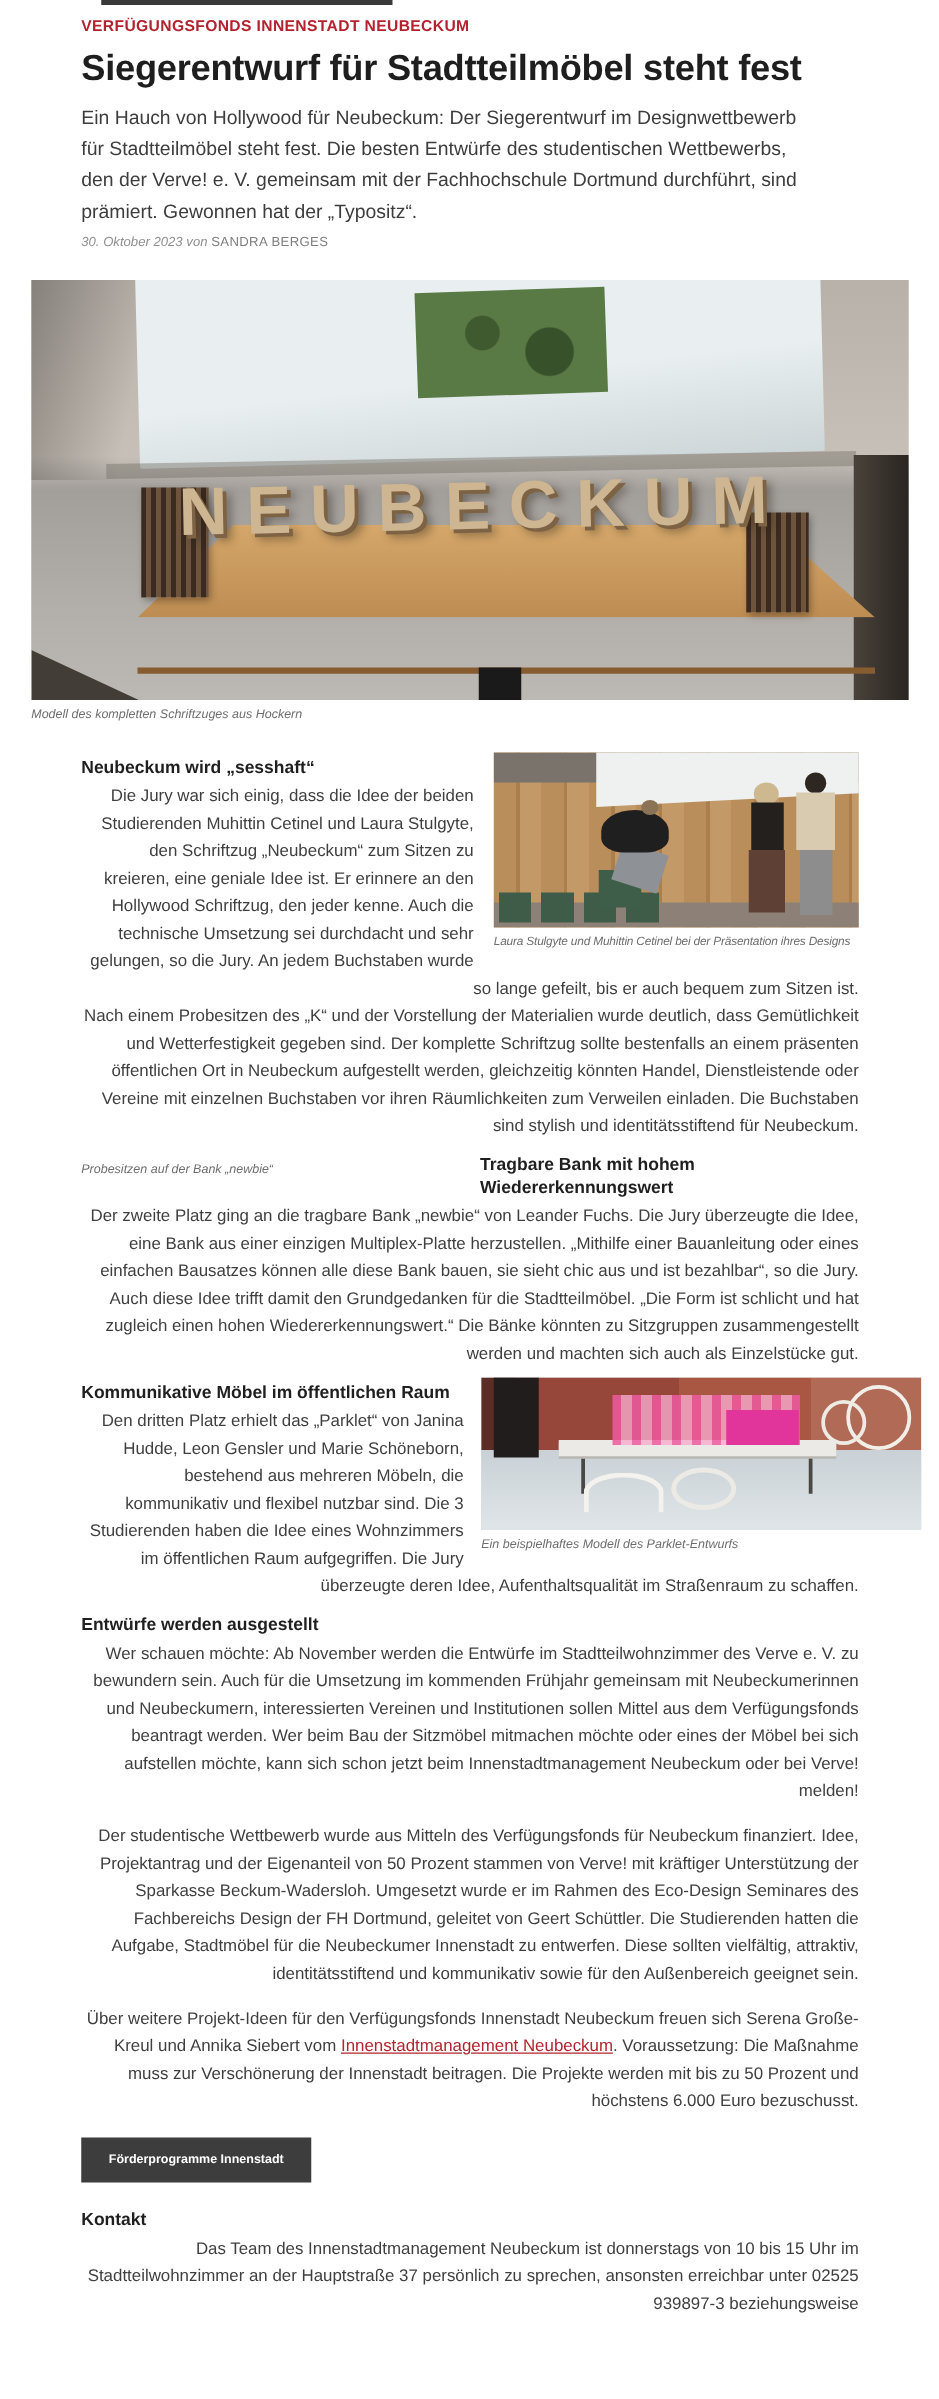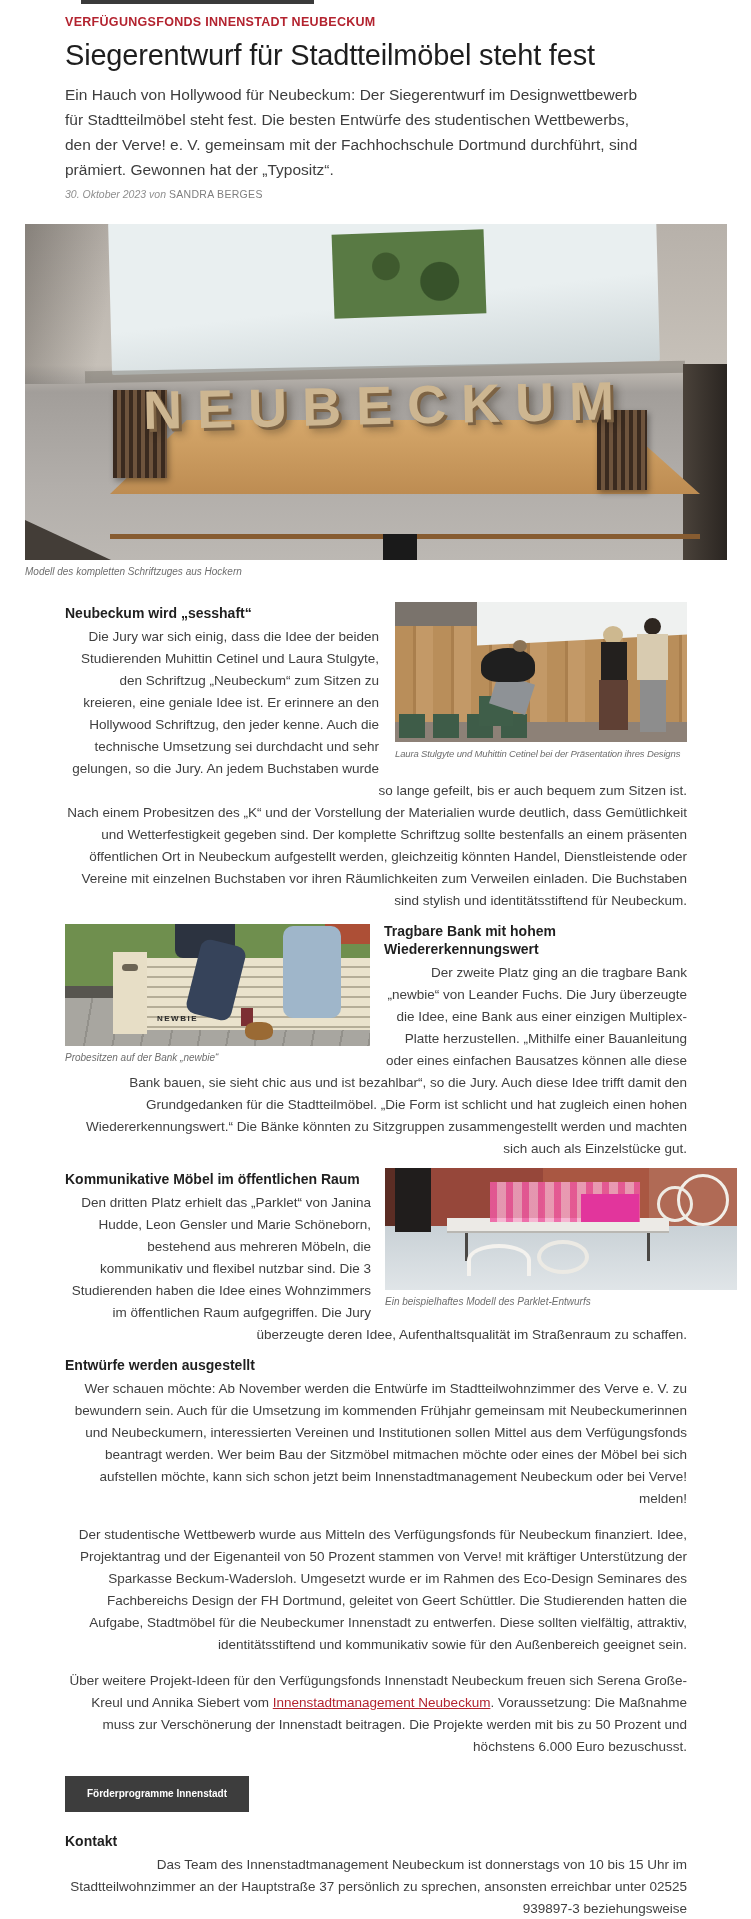--- a/index.html
+++ b/index.html
@@ -1,21 +1,21 @@
 <!DOCTYPE html>
 <html lang="de"><head>
 <meta charset="utf-8">
 <style>
   html,body{margin:0;padding:0;background:#fff;}
   .page{position:relative;width:751px;height:1919px;overflow:hidden;background:#fff;
         font-family:"Liberation Sans",sans-serif;color:#3f3f3f;}
   .top-strip{position:absolute;left:81px;top:0;width:233px;height:4px;background:#3a3a3a;}
   .content{padding:12px 64px 0 65px;}
   .kicker{font-size:12.5px;font-weight:bold;color:#b3232f;letter-spacing:.3px;line-height:15px;text-decoration:none;display:inline-block;}
-  .title{margin:7px 0 0;font-size:29px;line-height:36px;font-weight:normal;color:#1e1e1e;letter-spacing:-.2px;}
+  .title{margin:7px 0 0;font-size:29px;line-height:36px;font-weight:bold;color:#1e1e1e;letter-spacing:-.2px;}
   .lead{margin:9px 0 0;font-size:15.5px;line-height:25px;color:#3d3d3d;max-width:592px;hyphens:auto;}
   .byline{margin:5px 0 0;font-size:10.5px;color:#8f8f8f;line-height:14px;}
   .byline .date,.byline .von{font-style:italic;}
   .byline .author{color:#7e7e7e;letter-spacing:.3px;}
 
   figure{margin:0;padding:0;}
   .cap{font-size:10px;font-style:italic;color:#6e6e6e;line-height:13px;margin-top:5px;white-space:nowrap;}
   .photo{position:relative;overflow:hidden;background:#bbb;}
   .ph{position:absolute;}
 
@@ -159,34 +159,20 @@
           <figcaption class="cap">Laura Stulgyte und Muhittin Cetinel bei der Präsentation ihres Designs</figcaption>
         </figure>
         <h2>Neubeckum wird „sesshaft“</h2>
         <p>Die Jury war sich einig, dass die Idee der beiden Studierenden Muhittin Cetinel und Laura Stulgyte, den Schriftzug „Neubeckum“ zum Sitzen zu kreieren, eine geniale Idee ist. Er erinnere an den Hollywood Schriftzug, den jeder kenne. Auch die technische Umsetzung sei durchdacht und sehr gelungen, so die Jury. An jedem Buchstaben wurde so lange gefeilt, bis er auch bequem zum Sitzen ist.</p>
         <p>Nach einem Probesitzen des „K“ und der Vorstellung der Materialien wurde deutlich, dass Gemütlichkeit und Wetterfestigkeit gegeben sind. Der komplette Schriftzug sollte bestenfalls an einem präsenten öffentlichen Ort in Neubeckum aufgestellt werden, gleichzeitig könnten Handel, Dienstleistende oder Vereine mit einzelnen Buchstaben vor ihren Räumlichkeiten zum Verweilen einladen. Die Buchstaben sind stylish und identitätsstiftend für Neubeckum.</p>
         <div class="clear"></div>
       </div>
 
       <div class="sec">
         <figure class="fig2">
-          <div class="photo">
-            <div class="ph i2-planter"></div>
-            <div class="ph i2-path"></div>
-            <div class="ph i2-pave"></div>
-            <div class="ph i2-bench"></div>
-            <div class="ph i2-side"></div>
-            <div class="ph i2-handle"></div>
-            <div class="ph i2-p1"></div>
-            <div class="ph i2-p1legs"></div>
-            <div class="ph i2-sock"></div>
-            <div class="ph i2-boot"></div>
-            <div class="ph i2-p2"></div>
-            <div class="ph i2-label">NEWBIE</div>
-          </div>
           <figcaption class="cap">Probesitzen auf der Bank „newbie“</figcaption>
         </figure>
         <h2>Tragbare Bank mit hohem Wiedererkennungswert</h2>
         <p>Der zweite Platz ging an die tragbare Bank „newbie“ von Leander Fuchs. Die Jury überzeugte die Idee, eine Bank aus einer einzigen Multiplex-Platte herzustellen. „Mithilfe einer Bauanleitung oder eines einfachen Bausatzes können alle diese Bank bauen, sie sieht chic aus und ist bezahlbar“, so die Jury. Auch diese Idee trifft damit den Grundgedanken für die Stadtteilmöbel. „Die Form ist schlicht und hat zugleich einen hohen Wiedererkennungswert.“ Die Bänke könnten zu Sitzgruppen zusammengestellt werden und machten sich auch als Einzelstücke gut.</p>
         <div class="clear"></div>
       </div>
 
       <div class="sec">
         <figure class="fig3">
           <div class="photo">

